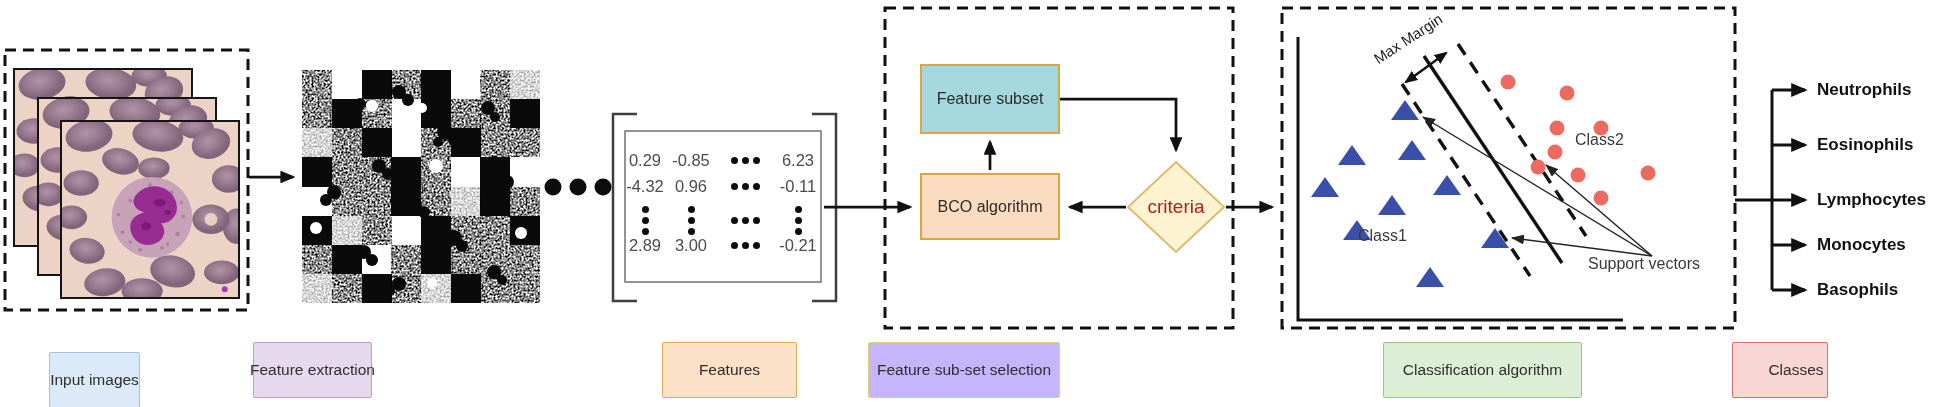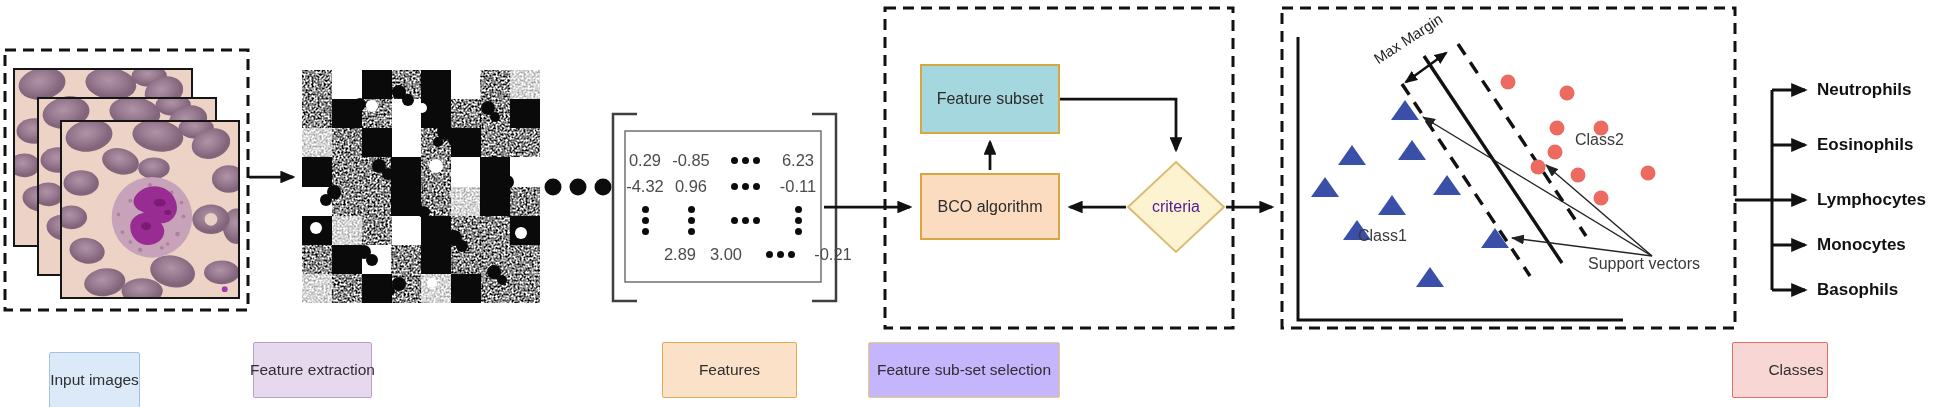--- a/index.html
+++ b/index.html
@@ -6,21 +6,21 @@
   .canvas{position:relative;width:1945px;height:407px;background:#fff;
           font-family:"Liberation Sans",sans-serif;overflow:hidden;}
   .overlay{position:absolute;left:0;top:0;z-index:2;pointer-events:none;}
   .photo{position:absolute;width:180px;height:179px;border:2.5px solid #151515;
          background:#ecd3c6;box-sizing:border-box;z-index:1;}
   .photo svg{display:block;width:100%;height:100%;}
   .node{position:absolute;box-sizing:border-box;display:flex;align-items:center;
         justify-content:center;font-size:16px;color:#2b2b2b;z-index:3;}
   .subset{left:920px;top:64px;width:140px;height:70px;background:#a5d8de;border:2px solid #d9a741;}
   .bco{left:920px;top:173px;width:140px;height:67px;background:#fbdcc1;border:2px solid #d9a741;}
-  .criteria-label{left:1128px;top:197px;width:96px;height:20px;background:transparent;font-size:16px;color:#4c1d95;}
+  .criteria-label{left:1128px;top:197px;width:96px;height:20px;background:transparent;font-size:19px;color:#b91c1c;}
   .matrix{position:absolute;left:625px;top:131px;width:197px;height:181px;z-index:3;
           color:#4c4c4c;font-size:16.5px;}
   .mrow{position:absolute;left:0;width:197px;display:grid;grid-template-columns:40px 52px 57px 48px;}
   .mrow .cell{display:flex;align-items:center;justify-content:center;}
   .hdots{display:flex;gap:4px;align-items:center;justify-content:center;}
   .vdots{display:flex;flex-direction:column;gap:4px;align-items:center;justify-content:center;}
   .dot{width:7px;height:7px;border-radius:50%;background:#0c0c0c;}
   .legend{position:absolute;top:342px;height:56px;box-sizing:border-box;display:flex;
           align-items:center;justify-content:center;font-size:15.5px;color:#2e2e2e;
           border-radius:2px;z-index:3;white-space:nowrap;}
@@ -326,21 +326,21 @@
           <i class="dot"></i>
           <i class="dot"></i>
           <i class="dot"></i>
         </span>
       <span class="cell vdots">
           <i class="dot"></i>
           <i class="dot"></i>
           <i class="dot"></i>
         </span>
     </div>
-    <div class="mrow" style="top:108px;height:30px;margin-left:35px;">
+    <div class="mrow" style="top:99px;height:30px;">
       <span class="cell">2.89</span>
       <span class="cell">3.00</span>
       <span class="cell hdots">
           <i class="dot"></i>
           <i class="dot"></i>
           <i class="dot"></i>
         </span>
       <span class="cell">-0.21</span>
     </div>
   </div>
@@ -371,17 +371,20 @@
     </div>
   <div class="legend lg-purple" style="left:253px;width:119px;">
       <span>Feature extraction</span>
     </div>
   <div class="legend lg-peach" style="left:662px;width:135px;">
       <span>Features</span>
     </div>
   <div class="legend lg-yellow" style="left:868px;width:192px;">
       <span>Feature sub-set selection</span>
     </div>
+  <div class="legend lg-green" style="left:1383px;width:199px;">
+      <span>Classification algorithm</span>
+    </div>
   <div class="legend lg-red" style="left:1732px;width:96px;">
       <span>Classes</span>
     </div>
 
 </div>
 
 </body></html>

